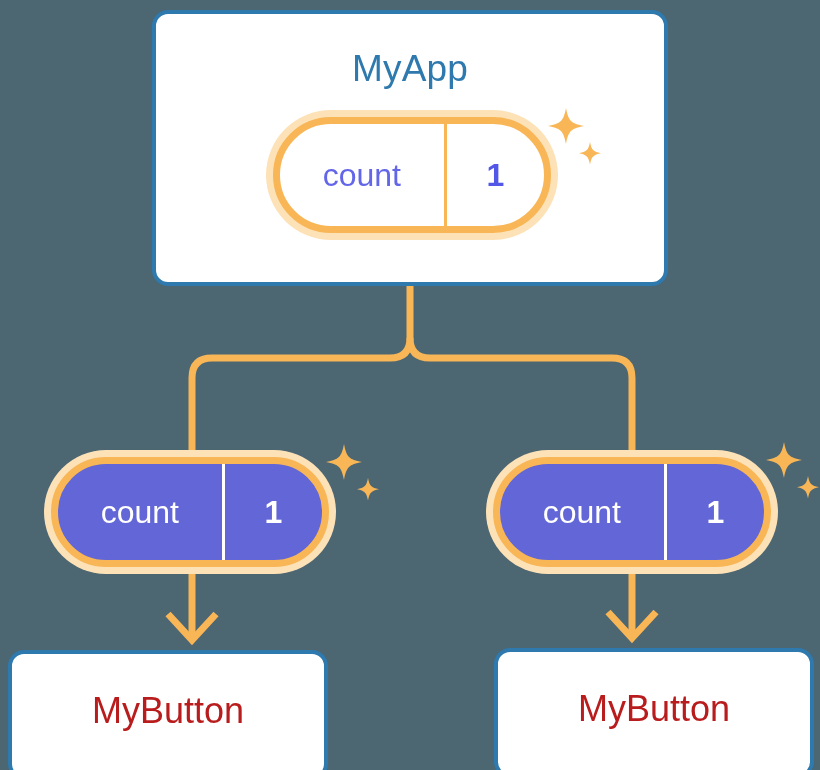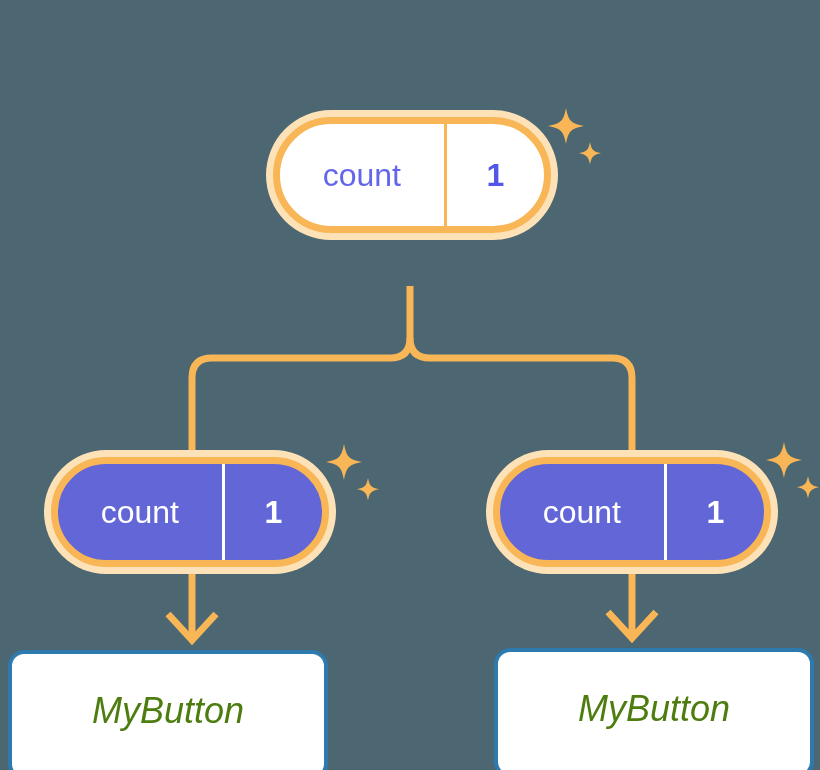--- a/index.html
+++ b/index.html
@@ -70,23 +70,22 @@
     top: 648px;
     width: 320px;
   }
   .btn-label {
     position: absolute;
     left: 0;
     top: 36px;
     width: 100%;
     text-align: center;
     font-size: 36px;
-    color: #4d7c0f;
+    color: #b91c1c;
     font-weight: 400;
-    font-style: italic;
   }
 
   
   .pill {
     position: absolute;
     box-sizing: border-box;
     border-radius: 999px;
     background: #fde2b8;           
     padding: 7px;
     display: flex;
@@ -185,20 +184,23 @@
       <path d="M 192 574 L 192 640"></path>
       <path d="M 168 614 L 192 640 L 216 614" stroke-linecap="butt" stroke-linejoin="miter"></path>
     </g>
 
     <g fill="none" stroke="#f8b657" stroke-width="7">
       <path d="M 632 574 L 632 638"></path>
       <path d="M 608 612 L 632 638 L 656 612" stroke-linecap="butt" stroke-linejoin="miter"></path>
     </g>
   </svg>
 
+  <div class="card" id="app-card">
+    <div class="app-title">MyApp</div>
+  </div>
 
   <div class="pill" id="app-pill">
     <div class="pill-inner">
       <div class="pill-key">count</div>
       <div class="pill-val">1</div>
     </div>
   </div>
 
   <div class="sparkle-group" id="sparkle-app">
     <svg width="70" height="70" viewBox="0 0 70 70" aria-hidden="true">

